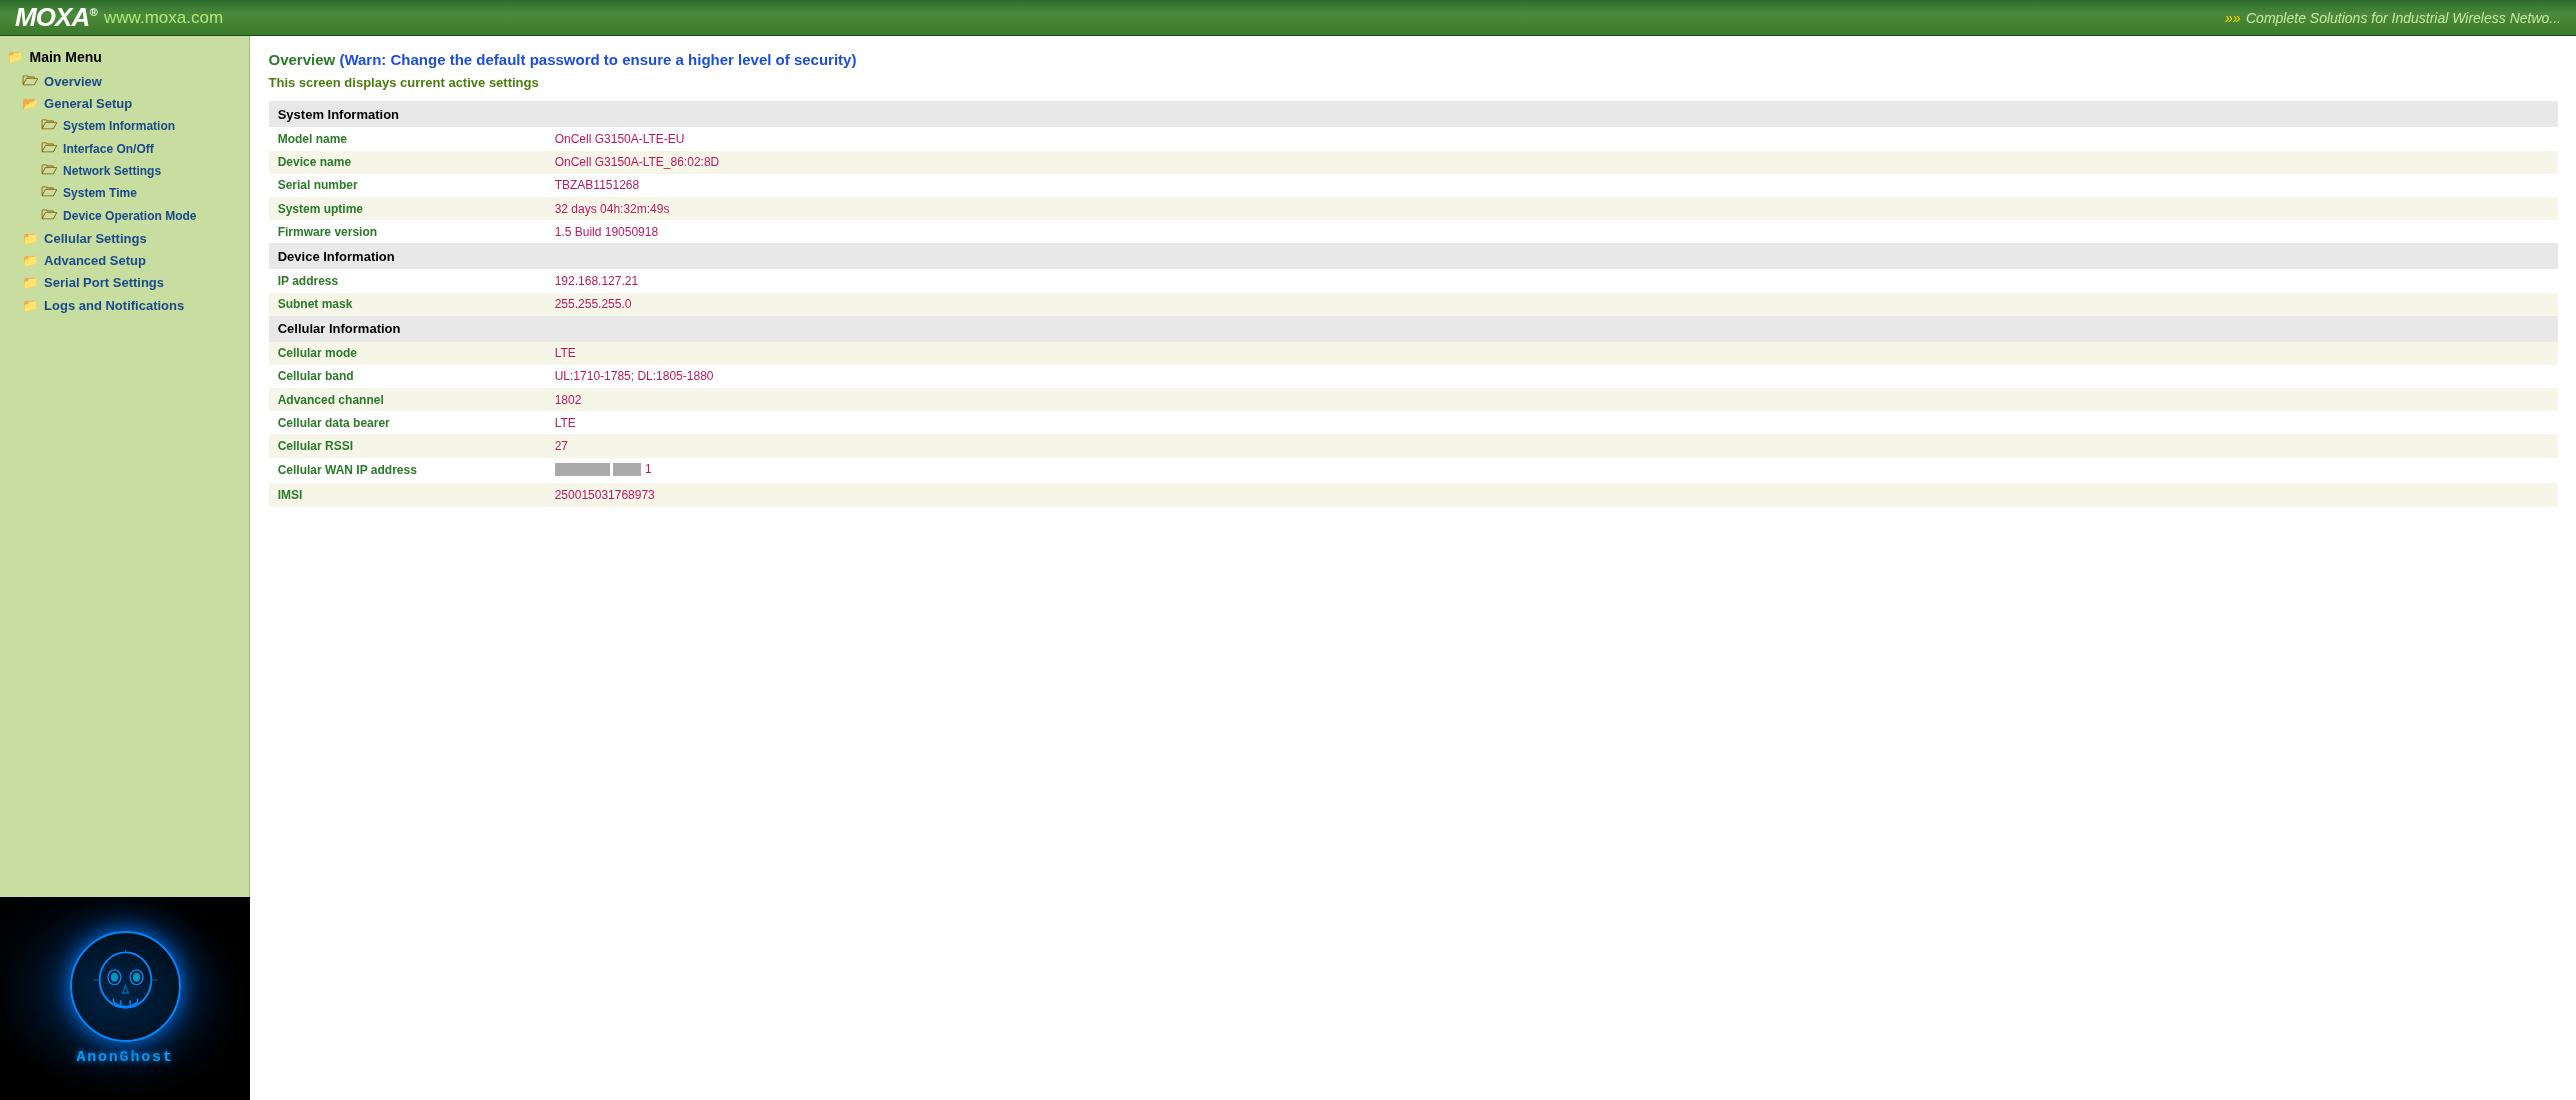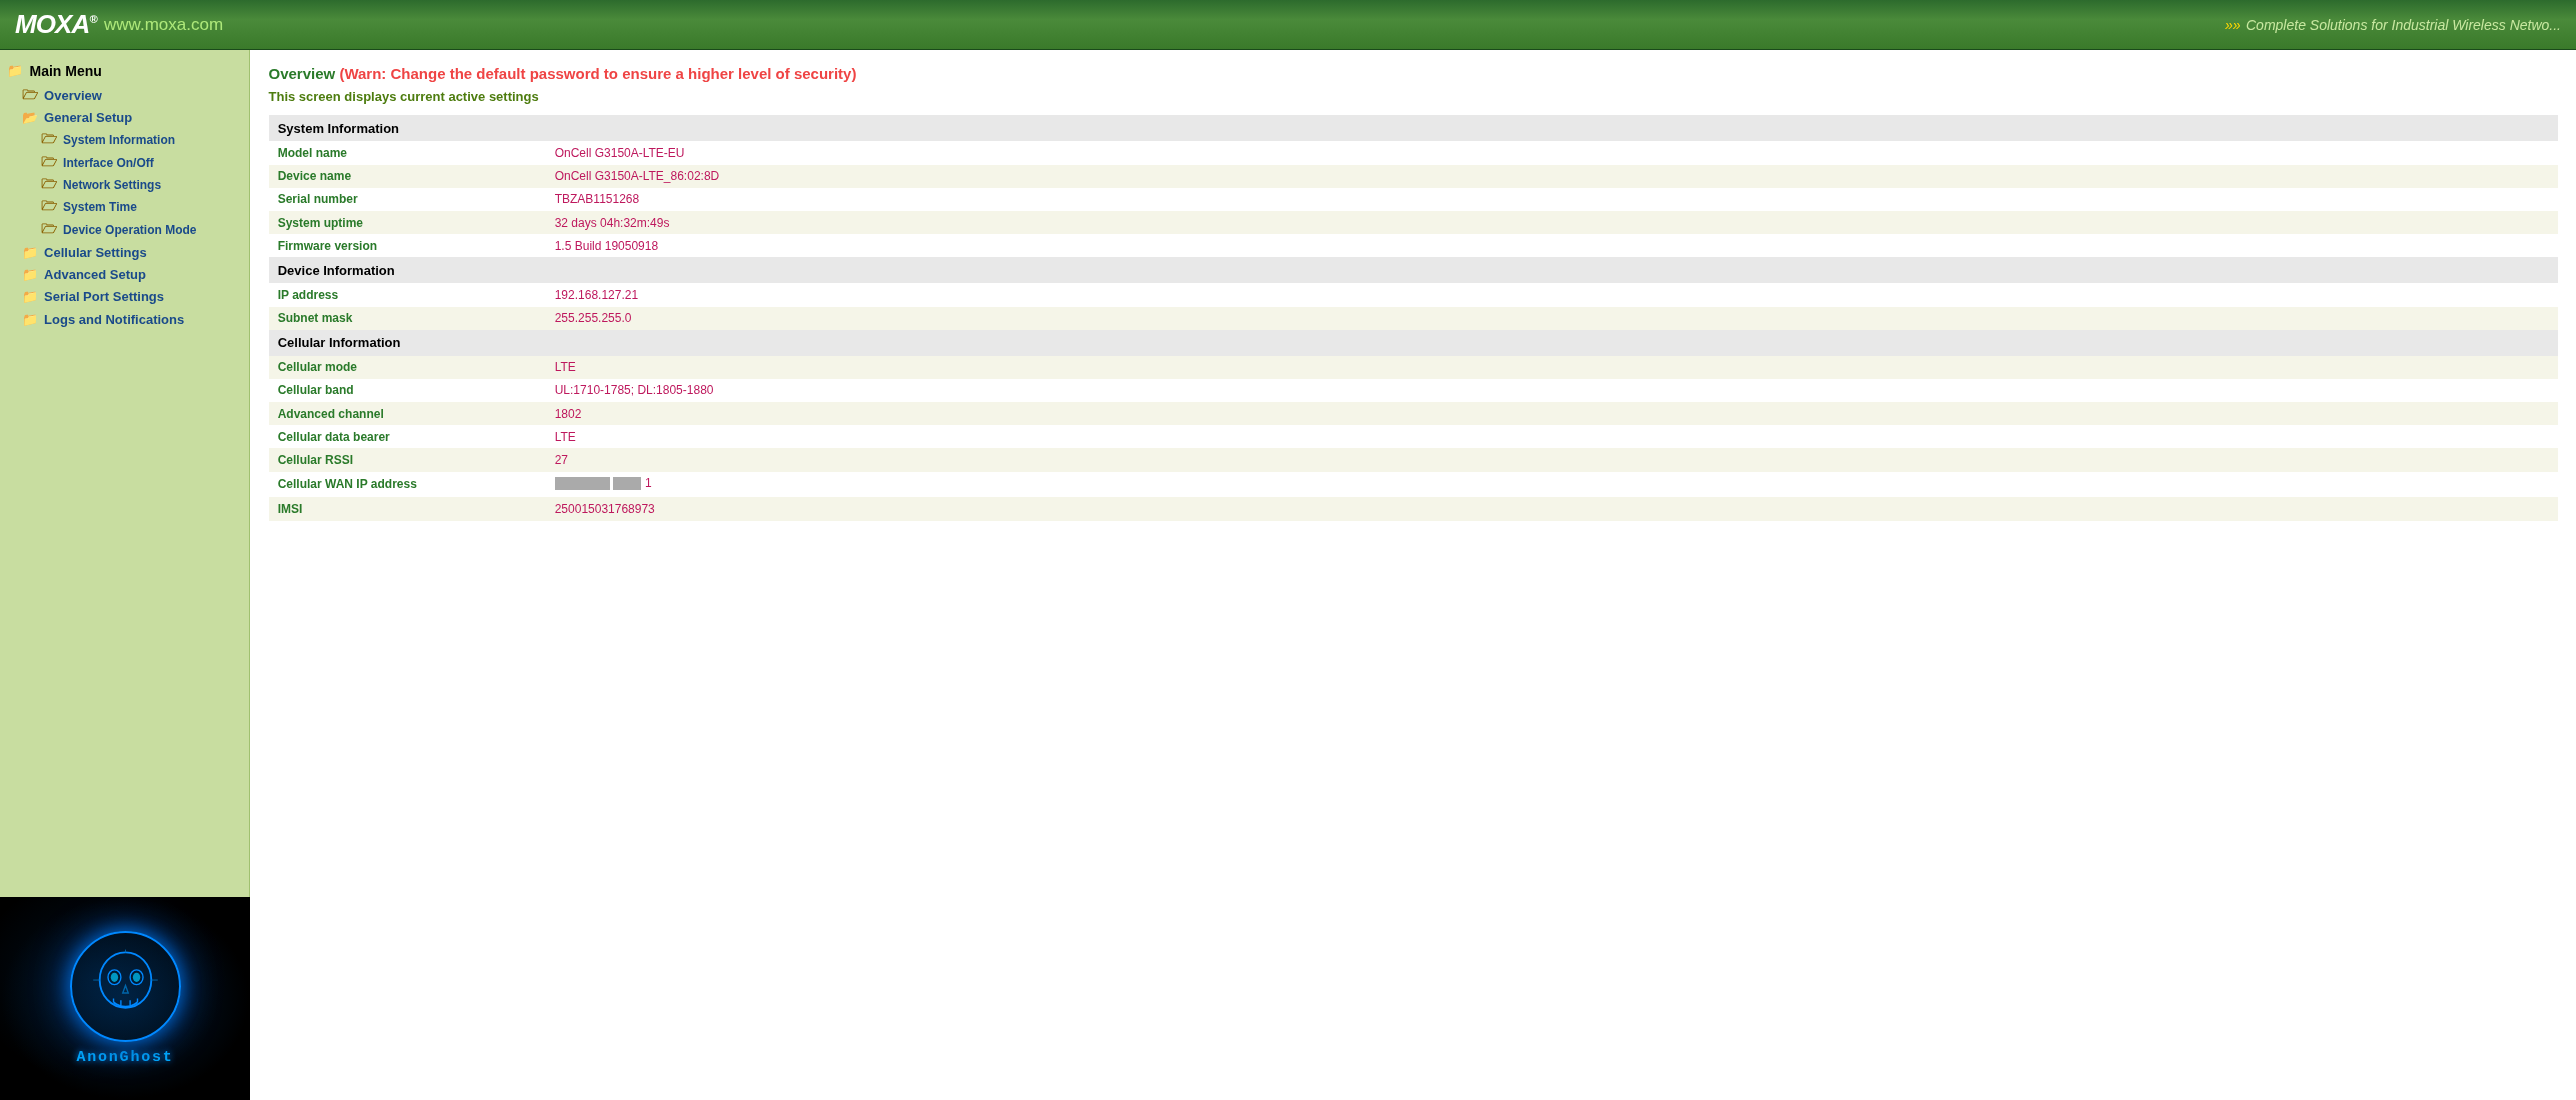--- a/index.html
+++ b/index.html
@@ -1,21 +1,21 @@
 <!DOCTYPE html>
 <html style="font-size:15px"><head>
   <meta charset="utf-8">
   <style>
     * { margin: 0; padding: 0; box-sizing: border-box; }
     body { font-family: Arial, sans-serif; font-size: 12px; background: #fff; display: flex; flex-direction: column; min-height: 100vh; }
 
     
     .header {
       background: linear-gradient(180deg, #2d6b2d 0%, #4a8a3a 40%, #3a7a2a 100%);
-      height: 50px;
+      height: 36px;
       display: flex;
       align-items: center;
       justify-content: space-between;
       padding: 0 15px;
       border-bottom: 1.8px solid #1a4a1a;
     }
     .header-logo {
       display: flex;
       align-items: center;
       gap: 7.4px;
@@ -124,21 +124,21 @@
       padding: 15px 18.5px;
       background: #fff;
       overflow-y: auto;
     }
 
     .page-title {
       font-size: 15px;
       margin-bottom: 7.4px;
     }
     .page-title .normal { color: #2a7a2a; font-weight: bold; }
-    .page-title .warn { color: #ef4444; font-weight: bold; }
+    .page-title .warn { color: #1d4ed8; font-weight: bold; }
 
     .subtitle {
       color: #4d7c0f;
       font-size: 13px;
       margin-bottom: 11px;
       font-weight: bold;
     }
 
     
     .info-table { width: 100%; border-collapse: collapse; }

